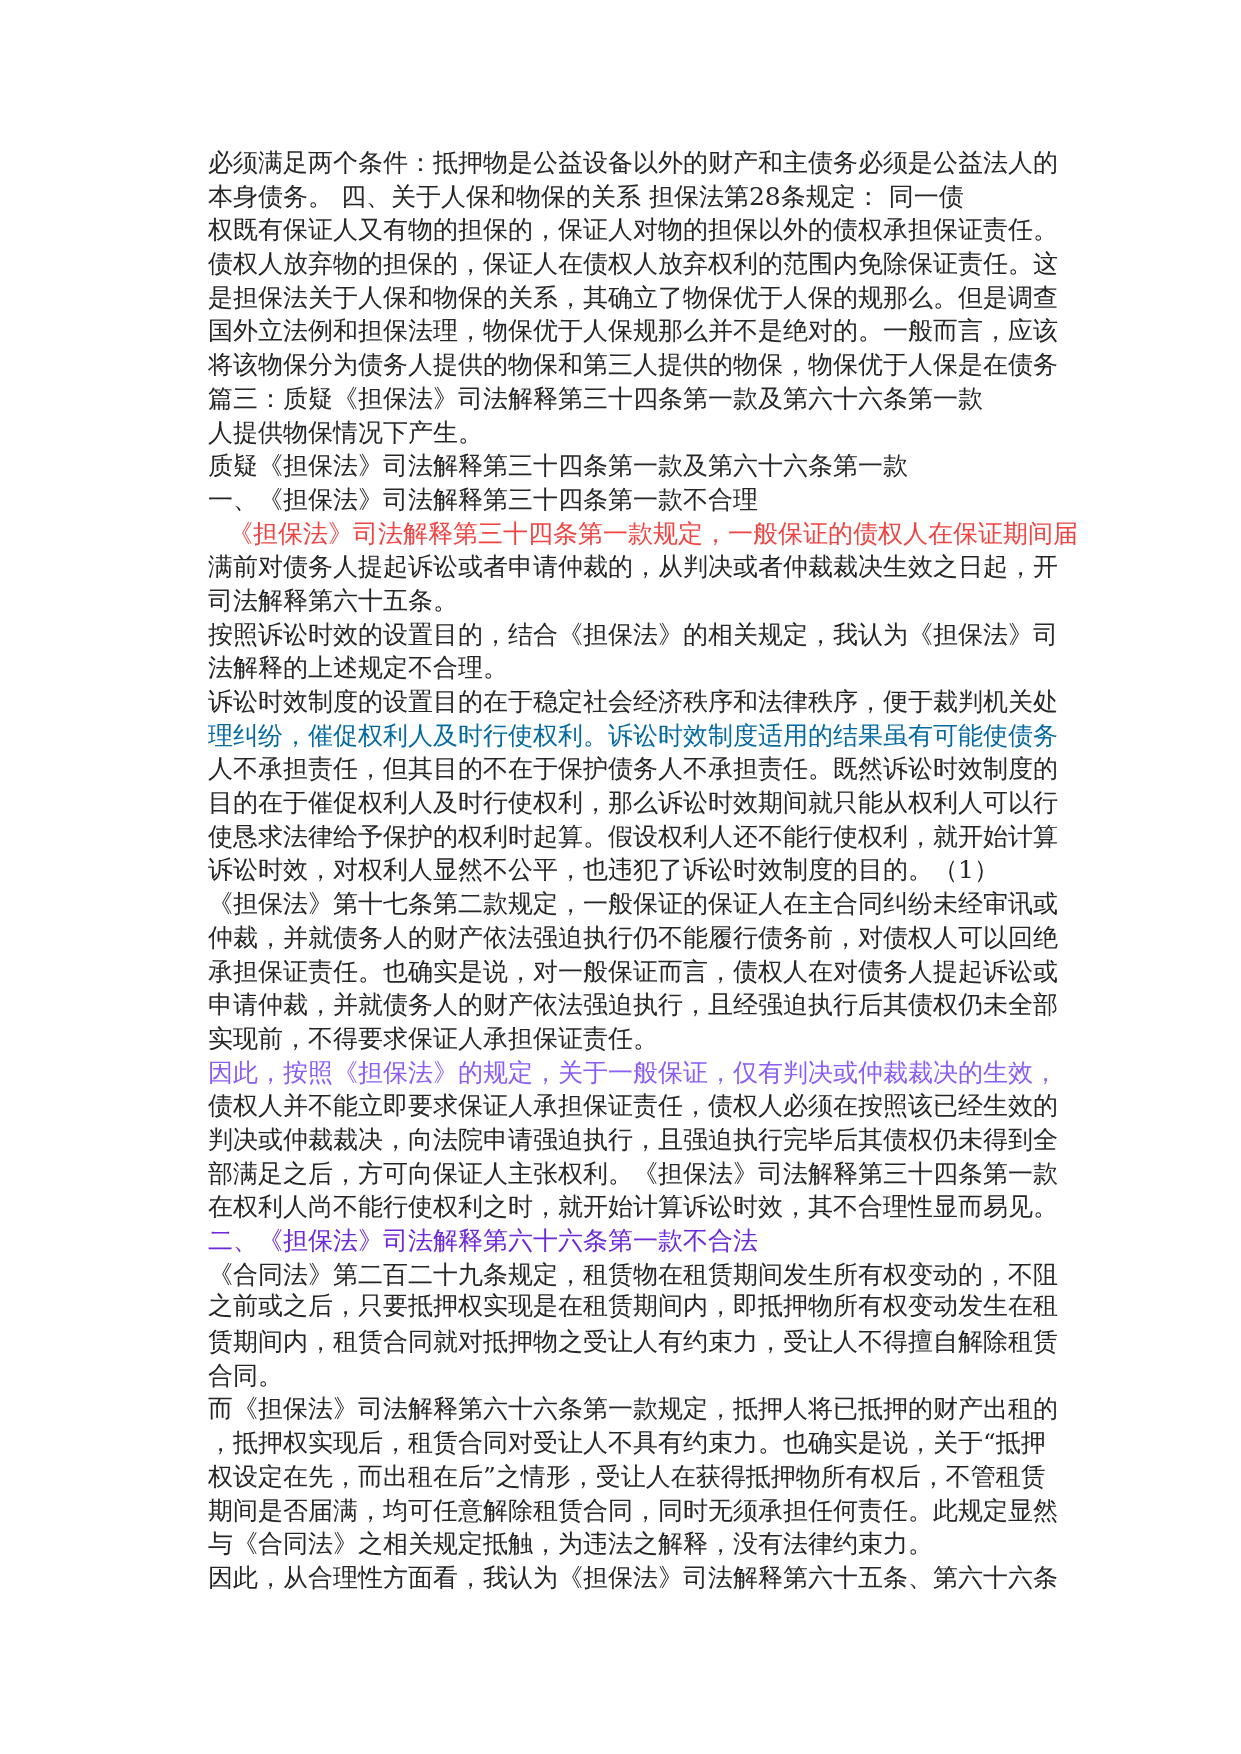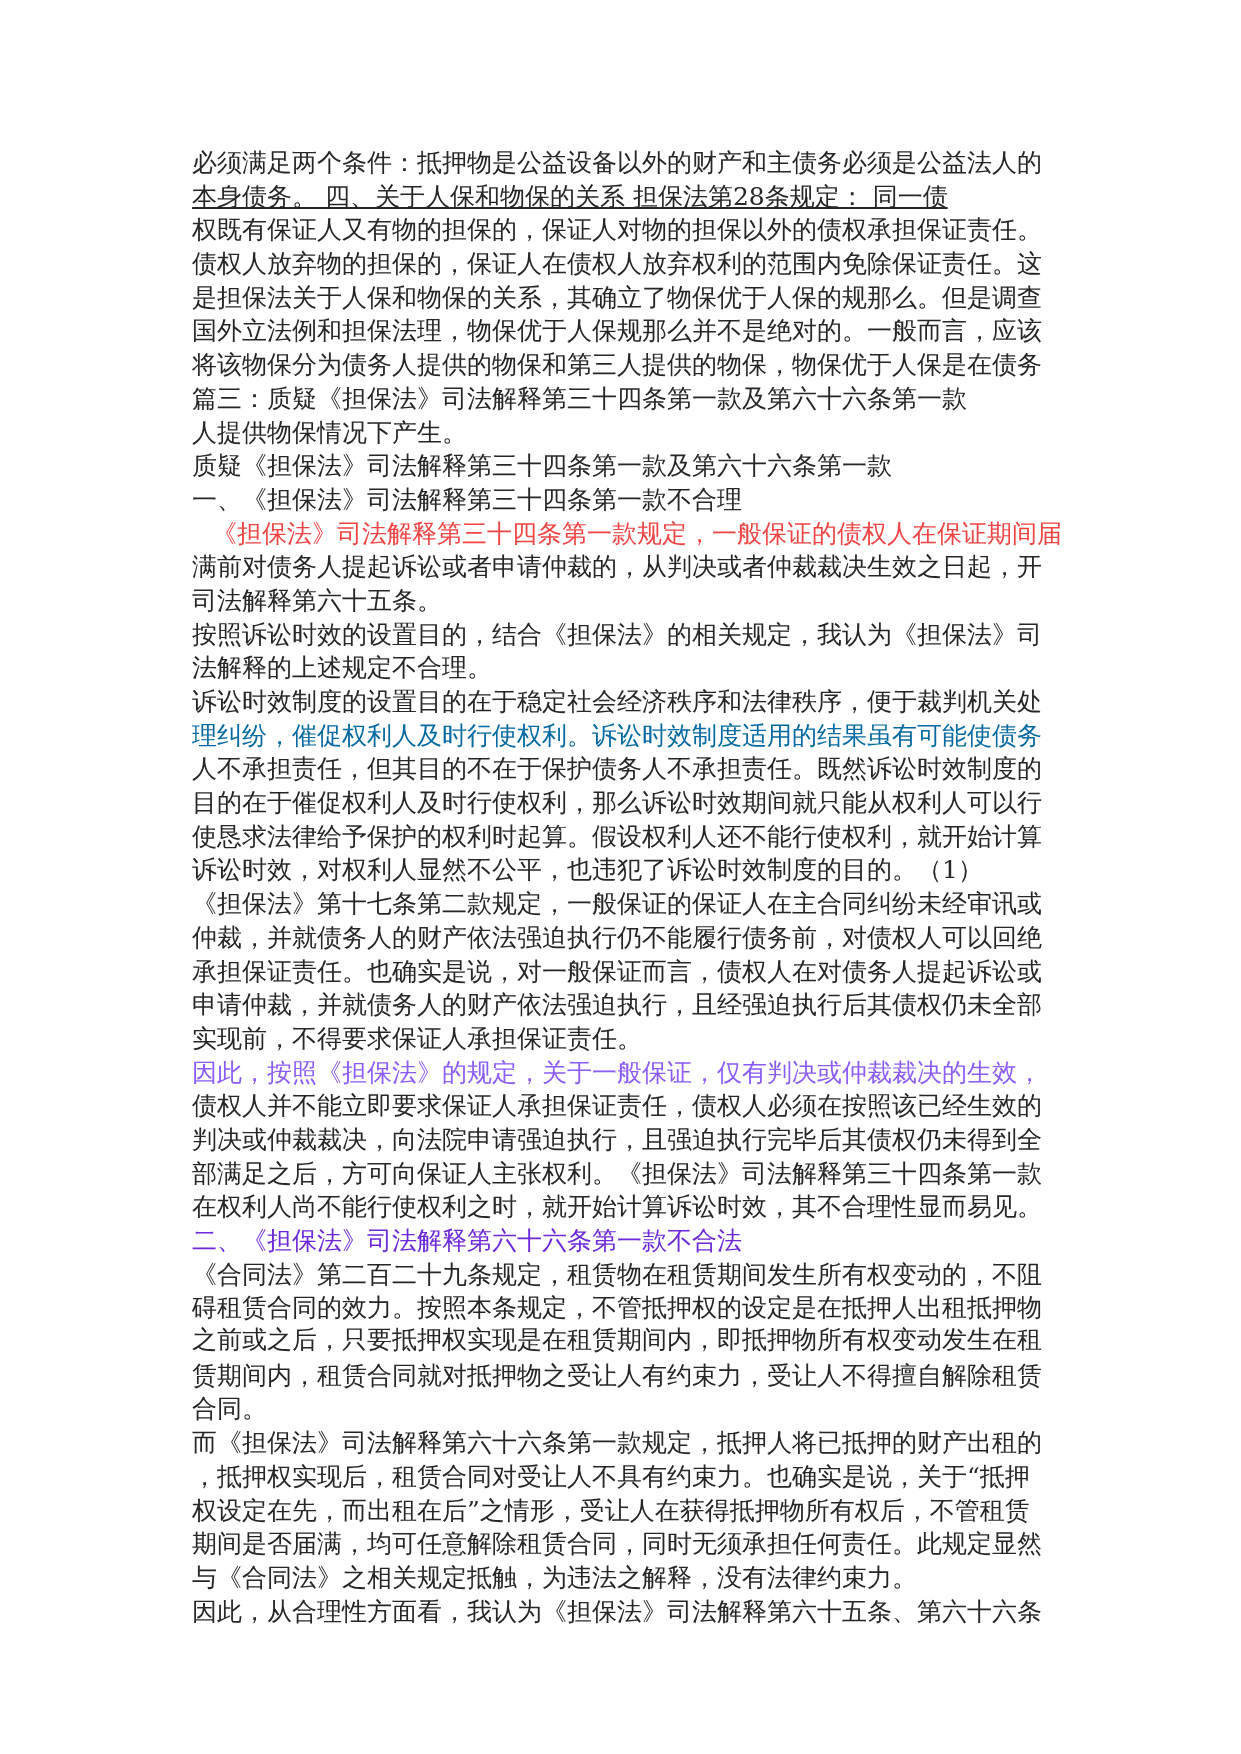--- a/index.html
+++ b/index.html
@@ -17,42 +17,42 @@
   .page {
     position: absolute;
     left: 0;
     top: 0;
     width: 1241px;
     height: 1754px;
     background: #ffffff;
   }
   .text-block {
     position: absolute;
-    left: 192px;
+    left: 208px;
     top: 146px;
     width: 900px;
   }
   .line {
     font-size: 25px;
     line-height: 33.7px;
     height: 33.7px;
     color: #262626;
     white-space: pre;
     letter-spacing: 0px;
     font-weight: 400;
     text-rendering: optimizeLegibility;
   }
 </style>
 </head>
 <body style="background: rgb(255, 255, 255);">
 
 <div class="page">
   <div class="text-block" id="lines-container">
       <div class="line" style="color: rgb(38, 38, 38);">必须满足两个条件：抵押物是公益设备以外的财产和主债务必须是公益法人的</div>
-      <div class="line" style="color: rgb(38, 38, 38); text-decoration: underline;">本身债务。 四、关于人保和物保的关系 担保法第28条规定： 同一债</div>
+      <div class="line" style="color: rgb(38, 38, 38);">本身债务。 四、关于人保和物保的关系 担保法第28条规定： 同一债</div>
       <div class="line" style="color: rgb(38, 38, 38);">权既有保证人又有物的担保的，保证人对物的担保以外的债权承担保证责任。</div>
       <div class="line" style="color: rgb(38, 38, 38);">债权人放弃物的担保的，保证人在债权人放弃权利的范围内免除保证责任。这</div>
       <div class="line" style="color: rgb(38, 38, 38);">是担保法关于人保和物保的关系，其确立了物保优于人保的规那么。但是调查</div>
       <div class="line" style="color: rgb(38, 38, 38);">国外立法例和担保法理，物保优于人保规那么并不是绝对的。一般而言，应该</div>
       <div class="line" style="color: rgb(38, 38, 38);">将该物保分为债务人提供的物保和第三人提供的物保，物保优于人保是在债务</div>
       <div class="line" style="color: rgb(38, 38, 38);">篇三：质疑《担保法》司法解释第三十四条第一款及第六十六条第一款</div>
       <div class="line" style="color: rgb(38, 38, 38);">人提供物保情况下产生。</div>
       <div class="line" style="color: rgb(38, 38, 38);">质疑《担保法》司法解释第三十四条第一款及第六十六条第一款</div>
       <div class="line" style="color: rgb(38, 38, 38);">一、《担保法》司法解释第三十四条第一款不合理</div>
       <div class="line" style="color: #ef4444; margin-left: 20px;">《担保法》司法解释第三十四条第一款规定，一般保证的债权人在保证期间届</div>
@@ -71,21 +71,20 @@
       <div class="line" style="color: rgb(38, 38, 38);">承担保证责任。也确实是说，对一般保证而言，债权人在对债务人提起诉讼或</div>
       <div class="line" style="color: rgb(38, 38, 38);">申请仲裁，并就债务人的财产依法强迫执行，且经强迫执行后其债权仍未全部</div>
       <div class="line" style="color: rgb(38, 38, 38);">实现前，不得要求保证人承担保证责任。</div>
       <div class="line" style="color: #8b5cf6;">因此，按照《担保法》的规定，关于一般保证，仅有判决或仲裁裁决的生效，</div>
       <div class="line" style="color: rgb(38, 38, 38);">债权人并不能立即要求保证人承担保证责任，债权人必须在按照该已经生效的</div>
       <div class="line" style="color: rgb(38, 38, 38);">判决或仲裁裁决，向法院申请强迫执行，且强迫执行完毕后其债权仍未得到全</div>
       <div class="line" style="color: rgb(38, 38, 38);">部满足之后，方可向保证人主张权利。《担保法》司法解释第三十四条第一款</div>
       <div class="line" style="color: rgb(38, 38, 38);">在权利人尚不能行使权利之时，就开始计算诉讼时效，其不合理性显而易见。</div>
       <div class="line" style="color: #6d28d9;">二、《担保法》司法解释第六十六条第一款不合法</div>
       <div class="line" style="color: rgb(38, 38, 38);">《合同法》第二百二十九条规定，租赁物在租赁期间发生所有权变动的，不阻</div>
-      <div class="line" style="color: rgb(38, 38, 38);">碍租赁合同的效力。按照本条规定，不管抵押权的设定是在抵押人出租抵押物</div>
       <div class="line" style="color: rgb(38, 38, 38); font-family: Liberation Mono, monospace;">之前或之后，只要抵押权实现是在租赁期间内，即抵押物所有权变动发生在租</div>
       <div class="line" style="color: rgb(38, 38, 38);">赁期间内，租赁合同就对抵押物之受让人有约束力，受让人不得擅自解除租赁</div>
       <div class="line" style="color: rgb(38, 38, 38);">合同。</div>
       <div class="line" style="color: rgb(38, 38, 38);">而《担保法》司法解释第六十六条第一款规定，抵押人将已抵押的财产出租的</div>
       <div class="line" style="color: rgb(38, 38, 38);">，抵押权实现后，租赁合同对受让人不具有约束力。也确实是说，关于“抵押</div>
       <div class="line" style="color: rgb(38, 38, 38);">权设定在先，而出租在后”之情形，受让人在获得抵押物所有权后，不管租赁</div>
       <div class="line" style="color: rgb(38, 38, 38);">期间是否届满，均可任意解除租赁合同，同时无须承担任何责任。此规定显然</div>
       <div class="line" style="color: rgb(38, 38, 38);">与《合同法》之相关规定抵触，为违法之解释，没有法律约束力。</div>
       <div class="line" style="color: rgb(38, 38, 38);">因此，从合理性方面看，我认为《担保法》司法解释第六十五条、第六十六条</div>
     </div>

